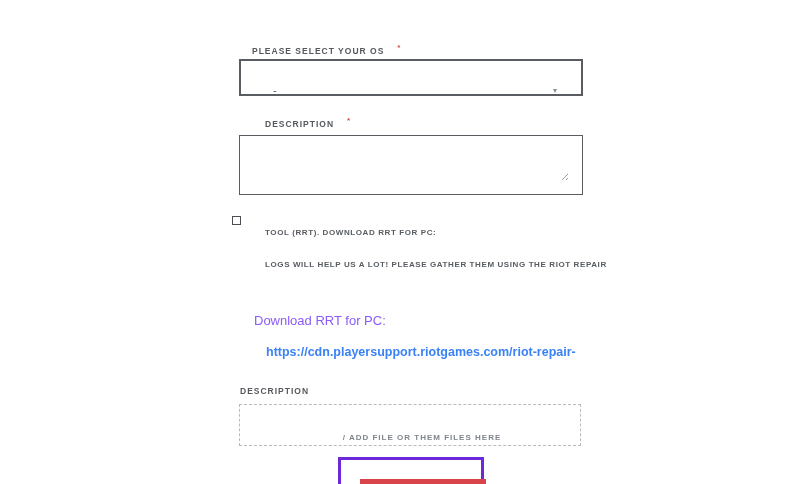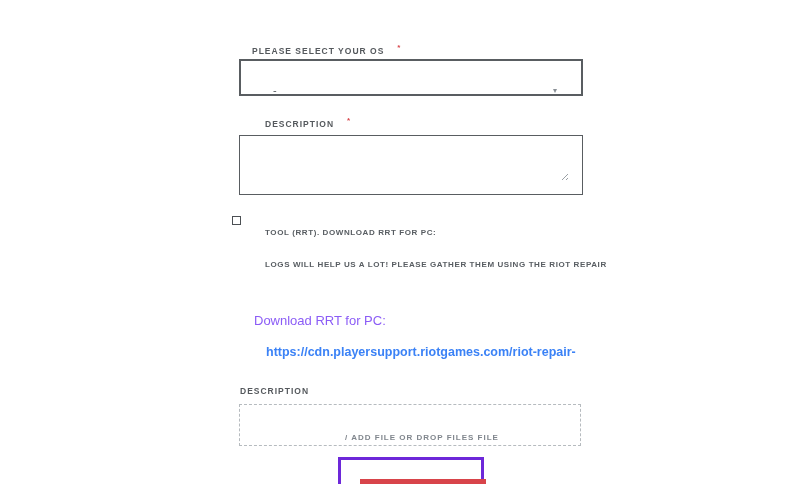--- a/index.html
+++ b/index.html
@@ -192,21 +192,21 @@
 
 <div class="abs download-label">Download RRT for PC:</div>
 
 <div class="abs download-link">
   <div class="link-line">https://cdn.playersupport.riotgames.com/riot-repair-</div>
 </div>
 
 <div class="abs field-label" style="left:204px; top:350px;">DESCRIPTION</div>
 
 <div class="abs dropzone">
-  <span class="dropzone-text">/ ADD FILE OR DROP FILES FILE</span>
+  <span class="dropzone-text">/ ADD FILE OR THEM FILES HERE</span>
 </div>
 
 <div class="abs annotation-rect">
   <button class="submit-btn">SUBMIT</button>
 </div>
 
 <div class="abs wm-side">wsxdn.com</div>
 
 <div class="abs wm-corner">wsxdn.com</div>
 

